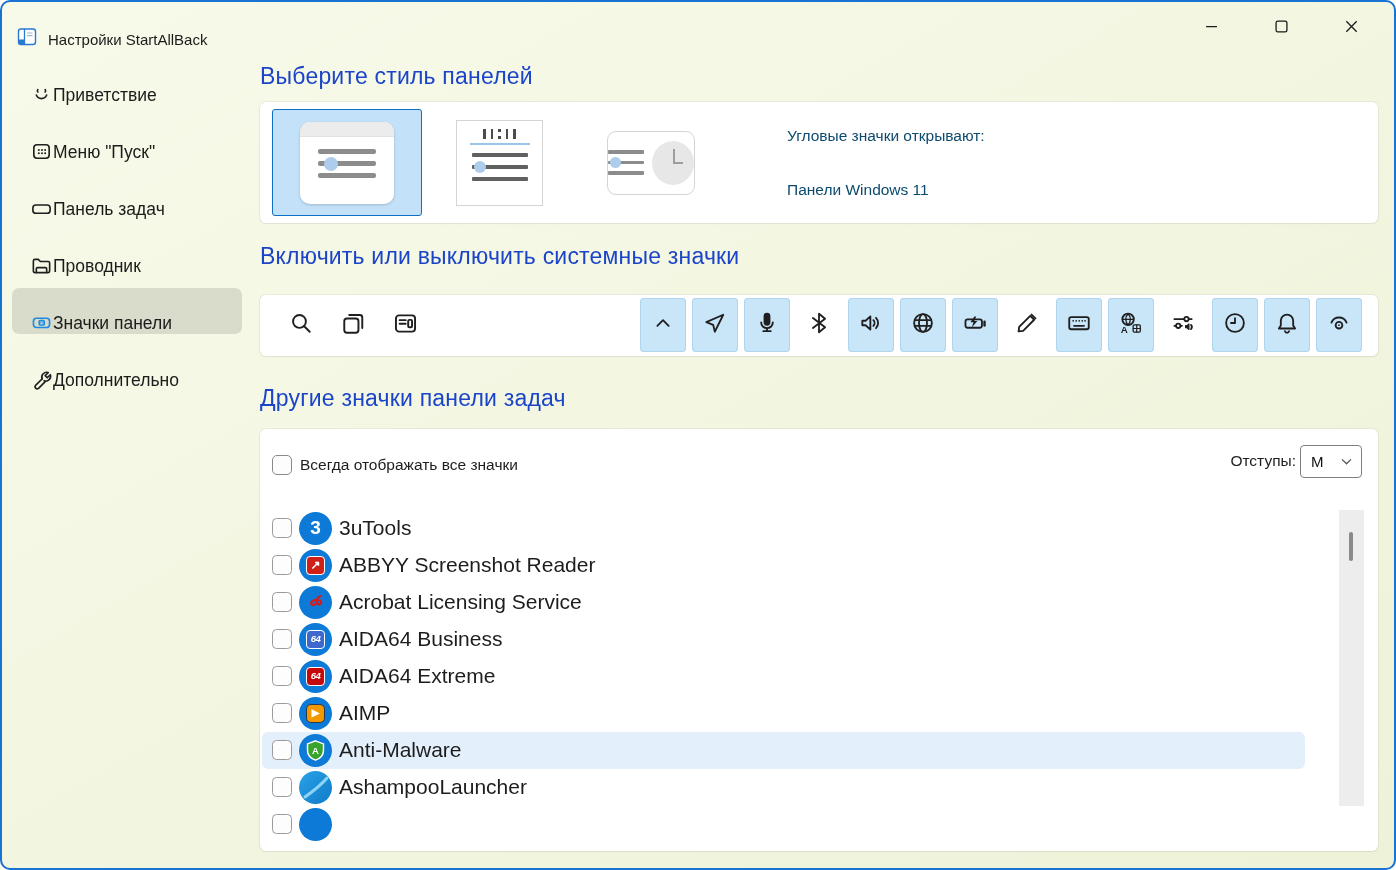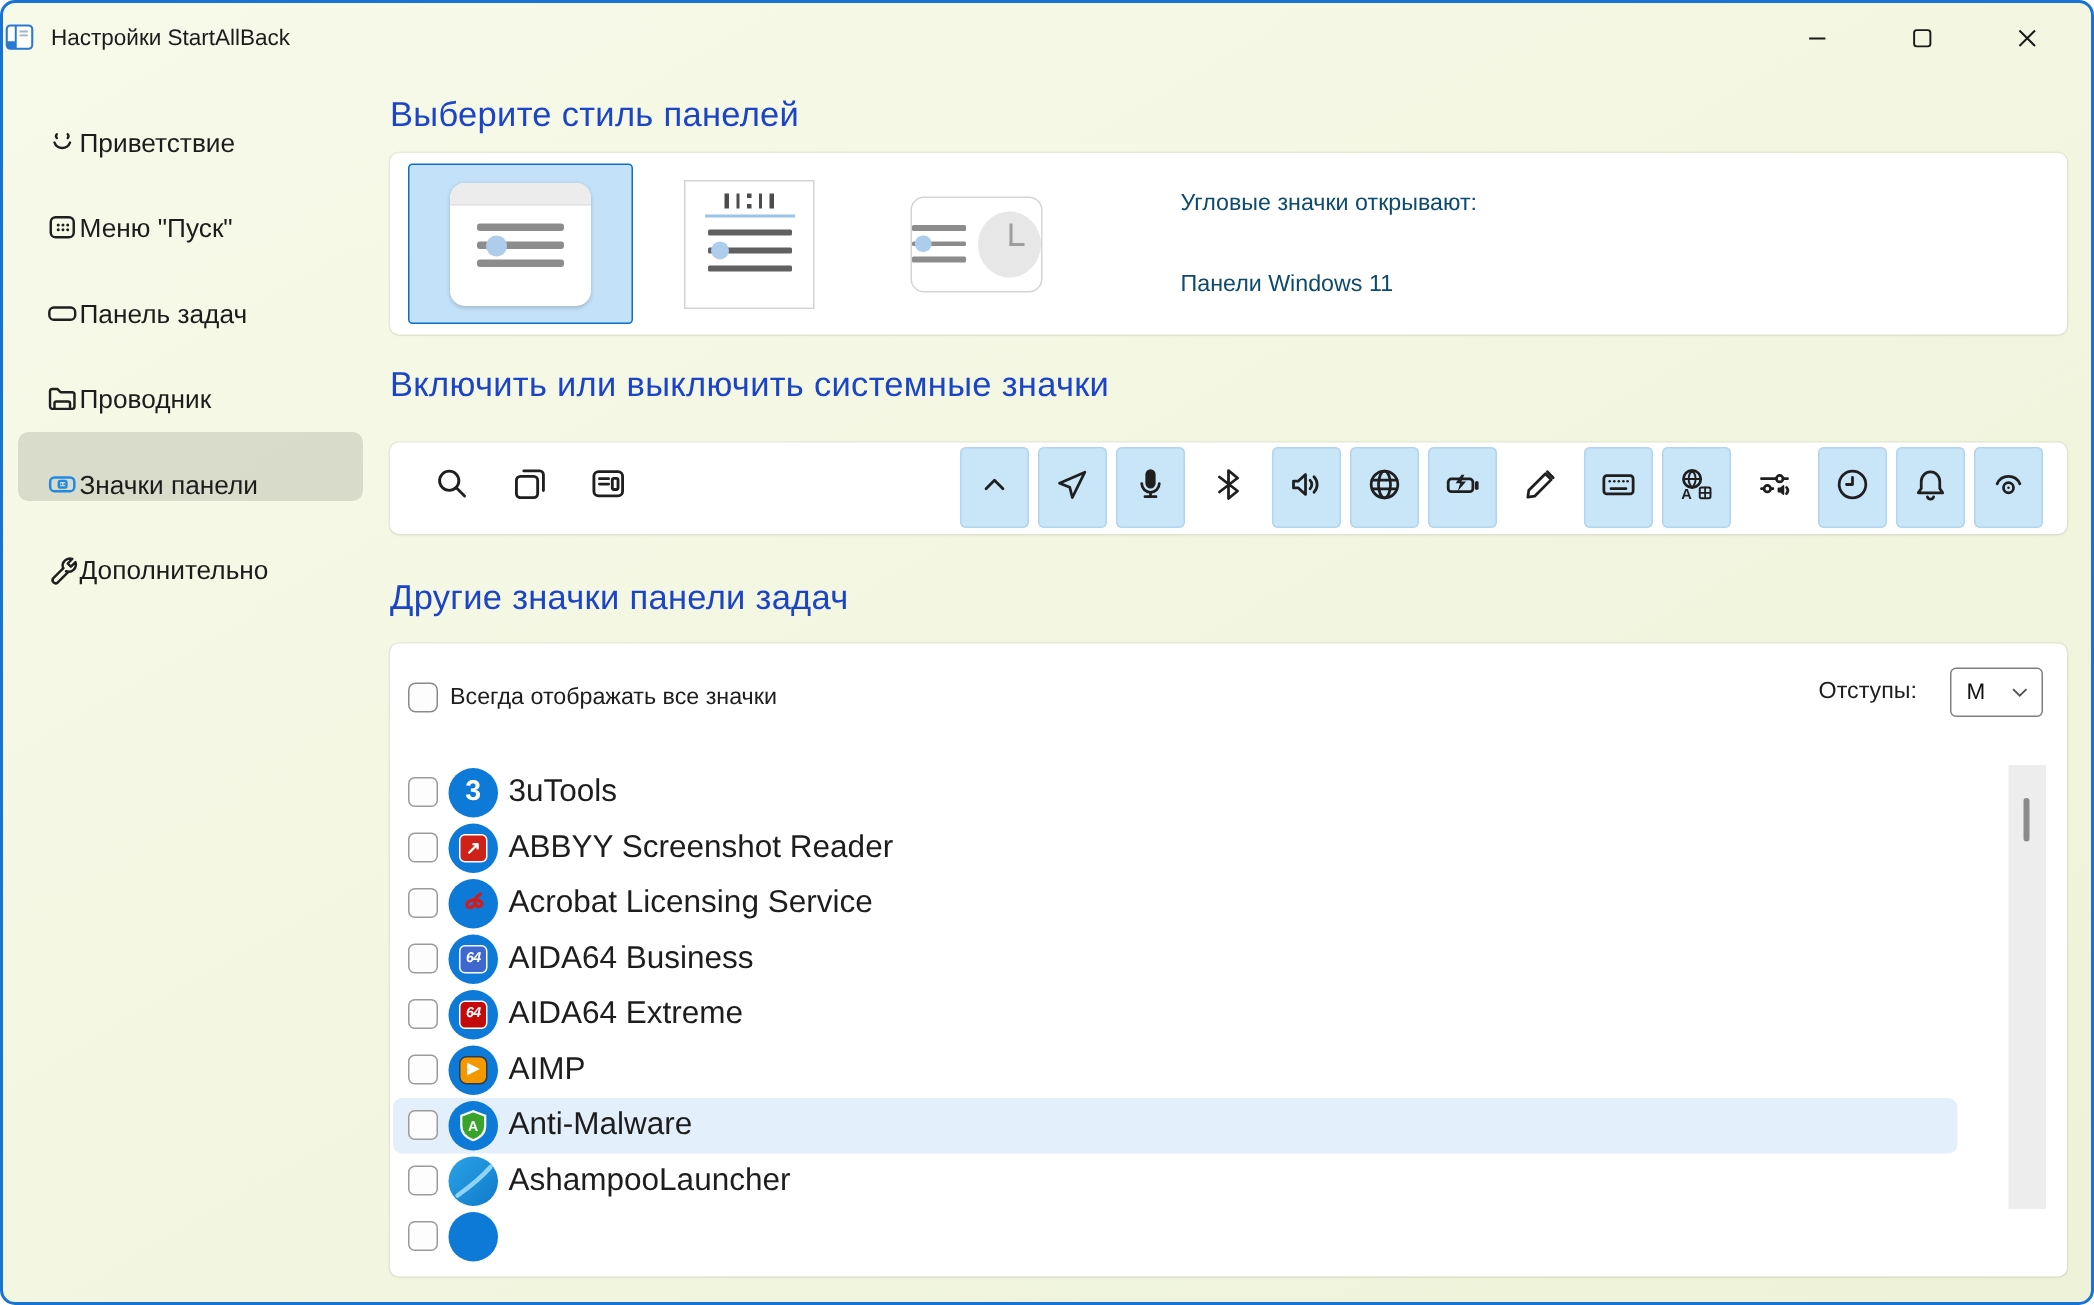--- a/index.html
+++ b/index.html
@@ -1,20 +1,20 @@
 <!DOCTYPE html>
 <html lang="ru"><head>
 <meta charset="utf-8">
 <style>
   html,body{margin:0;padding:0;background:#fff;font-family:"Liberation Sans",sans-serif;}
   *{box-sizing:border-box;}
   .window{position:relative;width:1396px;height:870px;border:2px solid #1873d2;border-radius:10px;
     background:linear-gradient(150deg,#f7fae9 0%,#f2f6e0 55%,#edf2d8 100%);overflow:hidden;}
   
-  .titlebar{height:46px;display:flex;align-items:center;}
+  .titlebar{height:46px;display:flex;align-items:flex-end;padding-left:14px;}
   .app-logo{width:22px;height:22px;margin-right:10px;display:flex;align-items:center;}
   .title-text{font-size:15px;color:#1b1b1b;}
   .win-controls{margin-left:auto;display:flex;padding-right:8px;}
   .ctrl{width:70px;height:44px;display:flex;align-items:center;justify-content:center;color:#1a1a1a;}
   
   .body{display:flex;height:820px;}
   .sidebar{width:250px;padding-top:12px;flex-shrink:0;}
   .side-item{display:flex;align-items:flex-end;height:46px;margin:0 10px 11px 10px;padding-left:17px;
     border-radius:7px;font-size:17.5px;color:#1c1c1c;}
   .side-item.selected{background:rgba(0,0,0,0.115);}
@@ -56,21 +56,21 @@
   .tools-card{height:70px;display:flex;align-items:center;padding:0 16px 0 28px;}
   .tb-left{display:flex;gap:25px;align-items:center;color:#1f1f1f;}
   .tb-btn{width:27px;height:27px;display:flex;align-items:center;justify-content:center;}
   .tb-right{margin-left:auto;display:flex;gap:6px;}
   .slot{width:46px;height:54px;border-radius:4px;display:flex;align-items:center;justify-content:center;color:#1f1f1f;}
   .slot.on{background:#c9e5f8;box-shadow:inset 0 0 0 1px #b2d5ee;}
   
   .list-card{height:488px;position:relative;overflow:hidden;}
   .always{position:absolute;left:12px;top:26px;display:flex;gap:8px;align-items:center;font-size:15.5px;color:#1d1d1d;}
   .checkbox{width:20px;height:20px;background:#fdfdfd;border:1.5px solid #8a8a8a;border-radius:5px;flex-shrink:0;}
-  .spacing{position:absolute;right:16px;top:16px;display:flex;align-items:center;gap:22px;font-size:15.5px;color:#1d1d1d;}
+  .spacing{position:absolute;right:16px;top:16px;display:flex;align-items:center;gap:4px;font-size:15.5px;color:#1d1d1d;}
   .select{width:62px;height:33px;background:#fff;border:1px solid #7f7f7f;border-radius:4px;display:flex;
     align-items:center;justify-content:space-between;padding:0 9px 0 10px;font-size:15px;color:#111;}
   .applist{position:absolute;left:2px;top:81px;right:73px;}
   .row{height:37px;display:flex;align-items:center;gap:7px;padding-left:10px;border-radius:6px;}
   .row.hl{background:#e3f0fb;}
   .row .checkbox{width:20px;height:20px;border:1.4px solid #9b9b9b;border-radius:4.5px;}
   .app-ic{width:33px;height:33px;min-width:33px;border-radius:50%;background:#0e7ad8;display:flex;align-items:center;
     justify-content:center;color:#fff;position:relative;overflow:hidden;}
   .app-ic.ashampoo{background:linear-gradient(135deg,#2aa3e8,#0f7ac9);}
   .g3{font-size:19px;font-weight:bold;}

